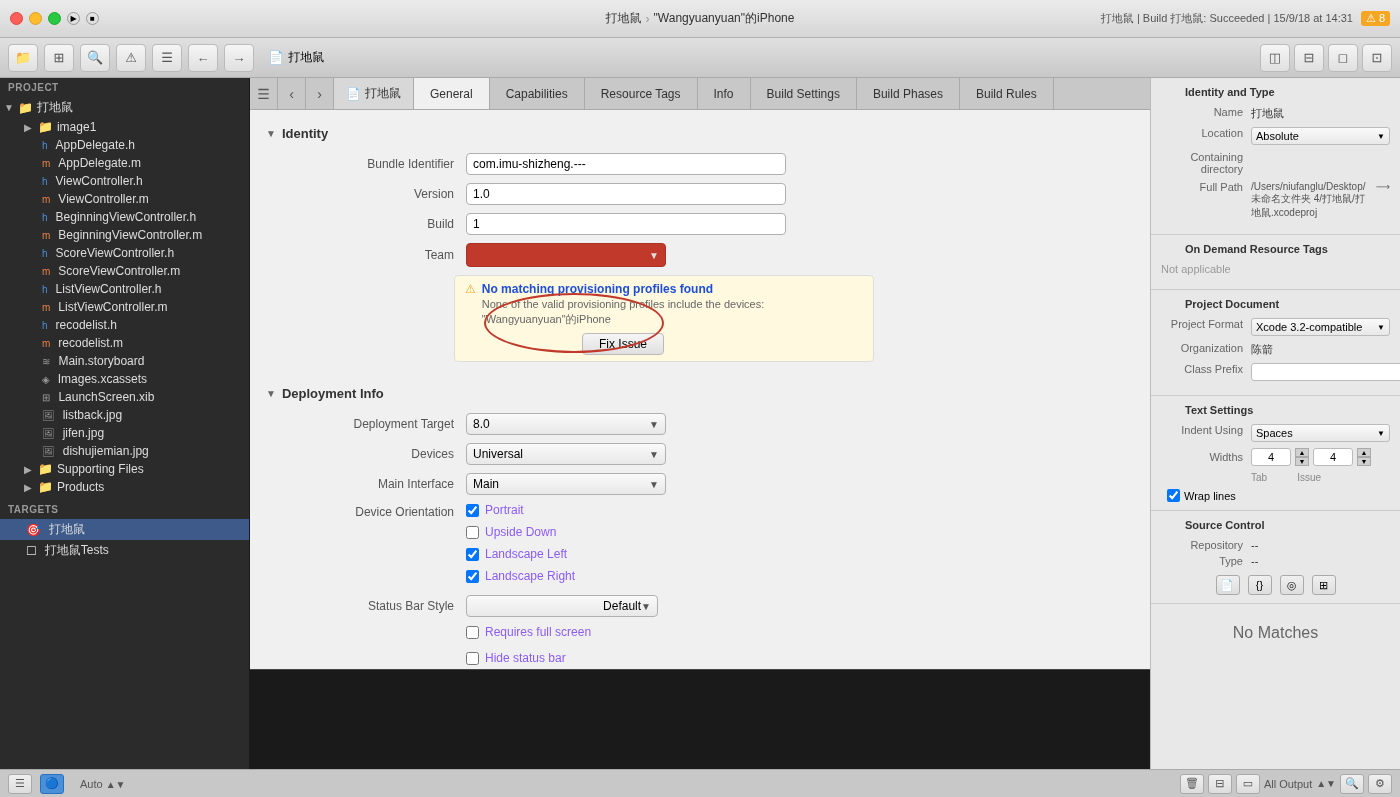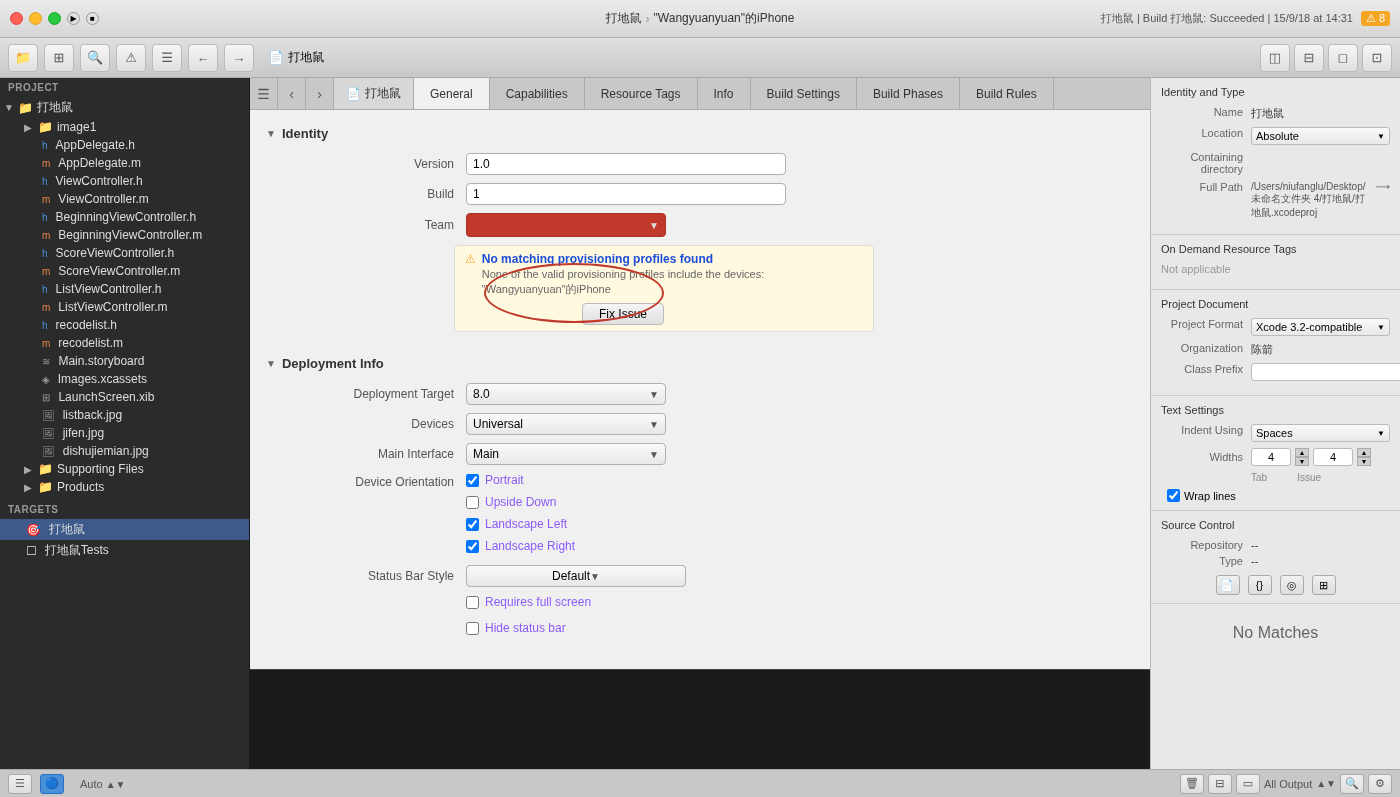--- a/index.html
+++ b/index.html
@@ -240,23 +240,24 @@
       border-left: 1px solid #bbb;
       overflow-y: auto;
       flex-shrink: 0;
     }
     .right-section {
       border-bottom: 1px solid #ccc;
       padding: 8px 10px;
     }
     .right-section-title {
       font-size: 11px;
-      font-weight: 400;
+      font-weight: 700;
       color: #333;
       margin-bottom: 8px;
+      margin-left: 24px;
     }
     .right-row {
       display: flex;
       align-items: flex-start;
       margin-bottom: 6px;
       font-size: 11px;
     }
     .right-label {
       width: 90px;
       color: #666;
@@ -578,20 +579,24 @@
         <div class="tab-item">Build Rules</div>
       </div>
 
       <div class="general-content">
 
         <div class="section-header">
           <span class="section-arrow">▼</span>
           <span>Identity</span>
         </div>
 
+        <div class="form-row">
+          <div class="form-label">Bundle Identifier</div>
+          <input class="form-input" type="text" style="width: 280px;" value="com.imu-shizheng.---">
+        </div>
 
         <div class="form-row">
           <div class="form-label">Version</div>
           <input class="form-input" type="text" style="width: 180px;" value="1.0">
         </div>
 
         <div class="form-row">
           <div class="form-label">Build</div>
           <input class="form-input" type="text" style="width: 180px;" value="1">
         </div>
@@ -667,21 +672,21 @@
             </div>
             <div class="checkbox-row">
               <input type="checkbox" checked="" style="">
               <span class="checkbox-label">Landscape Right</span>
             </div>
           </div>
         </div>
 
         <div class="form-row">
           <div class="form-label">Status Bar Style</div>
-          <div style="display:flex; align-items:center; width:220px; height:22px; border:1px solid #b0b0b0; border-radius:4px; background:linear-gradient(to bottom,#fafafa,#e8e8e8); padding:0 6px; justify-content:center; cursor:pointer;">
+          <div style="display:flex; align-items:center; width:192px; height:22px; border:1px solid #b0b0b0; border-radius:4px; background:linear-gradient(to bottom,#fafafa,#e8e8e8); padding:0 6px; justify-content:flex-end; cursor:pointer;">
             <span>Default</span>
             <span style="color:#555; font-size:10px;">▼</span>
           </div>
         </div>
 
         <div class="form-row">
           <div class="form-label"></div>
           <div class="checkbox-row">
             <input type="checkbox" style="">
             <span class="checkbox-label">Requires full screen</span>

